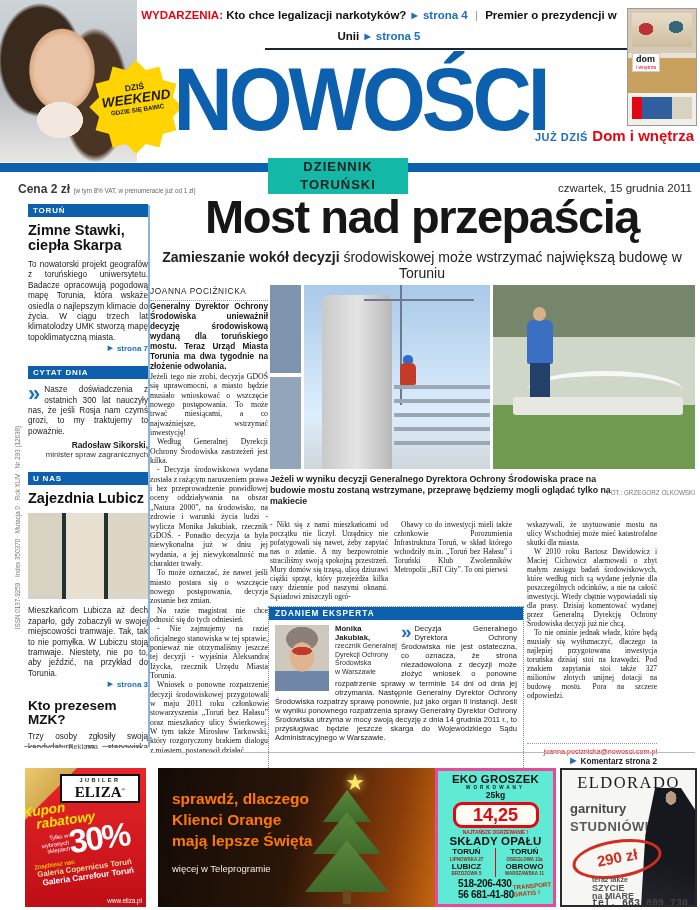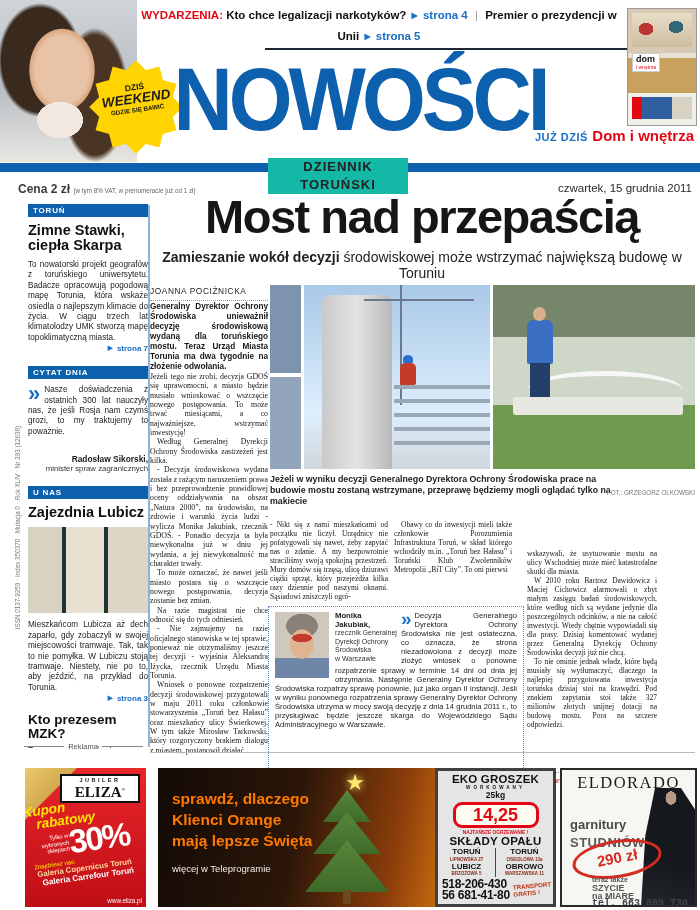--- a/index.html
+++ b/index.html
@@ -63,41 +63,41 @@
   .sidebar{left:28px;top:204px;width:120px;height:544px;overflow:hidden;}
   .shead{background:#0d60ad;color:#fff;font-size:8px;font-weight:800;letter-spacing:.8px;
       padding:2px 5px;margin-bottom:6px;}
   .stitle{font-size:14.5px;font-weight:800;line-height:15px;color:#111;margin:2px 0 7px;}
   .stitle2{font-size:13.5px;font-weight:800;line-height:14px;color:#111;margin:10px 0 5px;}
   .sbody{font-size:8.2px;line-height:10.4px;text-align:justify;color:#222;}
   .plink{display:block;text-align:right;color:#1a6fc4;font-weight:bold;font-size:8px;margin:1px 0 0;}
   .plink .t-arrow{font-size:6.5px;}
   .gap{height:13px;}
   .quote-big{float:left;color:#1a6fc4;font-weight:900;font-size:22px;line-height:18px;margin-right:4px;}
-  .sauthor{text-align:right;font-weight:800;font-size:8.4px;margin-top:17px;}
+  .sauthor{text-align:right;font-weight:800;font-size:8.4px;margin-top:3px;}
   .srole{text-align:right;font-size:7.8px;color:#333;}
   .tramphoto{width:120px;height:86px;margin:2px 0 7px;background:
       linear-gradient(90deg,#d8d2c2 0 34px,#233 34px 38px,#e8e0d0 38px 76px,#233 76px 80px,#ddd5c5 80px),
       linear-gradient(180deg,#9db6cf 0 18px,#e8e0d0 18px 38px,#cc4422 38px 48px,#e8e0d0 48px 62px,#6b5a46 62px);}
   .reklama{left:24px;top:742px;width:118px;display:flex;align-items:center;color:#555;font-size:7.5px;}
   .reklama .ln{flex:1;border-top:1px solid #888;}
   .reklama span{padding:0 4px;}
   .issn{left:-96px;top:524px;width:226px;transform:rotate(-90deg);transform-origin:center;
       font-size:6.3px;color:#777;text-align:center;}
   
   .byline{left:150px;top:286px;width:118px;font-size:8.3px;letter-spacing:.6px;color:#222;
       border-bottom:1px dotted #999;padding-bottom:4px;}
   .col{font-family:"Liberation Serif",serif;font-size:7.8px;line-height:9.35px;text-align:justify;color:#161616;overflow:hidden;}
   .col p{margin:0;}
   .col p.ind{text-indent:7px;}
   .c1{left:150px;top:302px;width:118px;height:468px;}
   .c234{font-size:7.5px;line-height:9px;}
   .c2{left:270px;top:520px;width:118px;height:86px;}
   .c3{left:394px;top:520px;width:118px;height:86px;}
-  .c4{left:527px;top:520px;width:130px;height:250px;margin-top:29px;}
+  .c4{left:527px;top:520px;width:130px;height:250px;}
   .lead{font-family:"Liberation Sans",sans-serif;font-weight:bold;font-size:8.2px;line-height:10px;margin:0 0 6px;}
   .sig{position:absolute;left:0;right:0;bottom:4px;border-top:1px dotted #999;padding-top:3px;text-align:right;}
   .sig .em{color:#e30613;font-family:"Liberation Sans",sans-serif;font-size:7.2px;display:block;}
   .sig .cm{font-family:"Liberation Sans",sans-serif;font-weight:800;font-size:8.2px;color:#222;}
   
   .ph{overflow:hidden;}
   .ph-strip{left:270px;top:285px;width:31px;height:184px;background:
       linear-gradient(180deg,#7e93ad 0 88px,#fff 88px 92px,#93a5ba 92px);}
   .ph-main{left:304px;top:285px;width:186px;height:184px;background:linear-gradient(180deg,#a9c9e8,#ddeefc 70%,#cfd6dd);}
   .ph-main .pylon{position:absolute;left:18px;top:10px;width:70px;height:174px;
@@ -155,45 +155,45 @@
   .ad-orange{left:158px;top:768px;width:281px;height:139px;
       background:linear-gradient(100deg,#140b06 0%,#2b1608 48%,#8a3d0a 82%,#c96a10 100%);}
   .ad-orange .txt{position:absolute;left:14px;top:20px;color:#ff7900;font-size:15.5px;font-weight:600;line-height:21px;}
   .ad-orange .more{color:#f3ede6;font-size:9.5px;font-weight:normal;margin-top:7px;}
   .ad-orange .star{position:absolute;right:74px;top:2px;color:#ffe76b;font-size:22px;text-shadow:0 0 8px #ffe76b;}
   .ad-orange .t1,.ad-orange .t2,.ad-orange .t3{position:absolute;background:linear-gradient(180deg,#57873a,#3f6a2a);}
   .ad-orange .t1{right:68px;top:22px;width:48px;height:32px;clip-path:polygon(50% 0,100% 100%,0 100%);}
   .ad-orange .t2{right:58px;top:44px;width:68px;height:42px;clip-path:polygon(50% 0,100% 100%,0 100%);}
   .ad-orange .t3{right:50px;top:72px;width:84px;height:52px;clip-path:polygon(50% 0,100% 100%,0 100%);}
   .ad-orange .trunk{position:absolute;right:88px;top:122px;width:8px;height:14px;background:#6b4a1e;}
-  .ad-eko{left:435px;top:768px;width:121px;height:139px;background:#e5e5e5;border:3px solid #404040;
+  .ad-eko{left:435px;top:768px;width:121px;height:139px;background:#5eead4;border:3px solid #ec4899;
       box-sizing:border-box;text-align:center;color:#111;}
   .ad-eko .e1{font-size:11.5px;font-weight:900;margin-top:2px;letter-spacing:.2px;}
   .ad-eko .e2{font-size:4.6px;font-weight:800;letter-spacing:3px;}
   .ad-eko .e3{font-size:8.5px;font-weight:900;}
   .ad-eko .pricebox{width:80px;margin:2px auto;border:3px solid #e30613;border-radius:9px;background:#fffdf2;}
   .ad-eko .price{color:#e30613;font-size:18px;font-weight:900;line-height:20px;}
   .ad-eko .e4{color:#e30613;font-size:4.8px;font-weight:800;}
   .ad-eko .e5{font-size:11.5px;font-weight:900;letter-spacing:.2px;}
   .ad-eko .cols{display:flex;margin-top:1px;}
   .ad-eko .cl{flex:1;}
   .ad-eko .cl+.cl{border-left:1px solid #e30613;}
   .ad-eko .city{font-size:8px;font-weight:900;line-height:8.5px;}
   .ad-eko .addr{font-size:4.5px;font-weight:800;color:#8a2a12;line-height:6px;}
-  .ad-eko .phones{text-align:left;padding-left:4px;font-size:12px;font-weight:900;letter-spacing:-.3px;line-height:10.5px;margin-top:2px;}
+  .ad-eko .phones{text-align:left;padding-left:20px;font-size:10px;font-weight:900;letter-spacing:-.3px;line-height:10.5px;margin-top:2px;}
   .ad-eko .transport{position:absolute;right:2px;bottom:8px;transform:rotate(-5deg);color:#c0330f;
       font-size:6.2px;font-weight:800;line-height:7px;text-align:left;}
   .ad-eldo{left:560px;top:768px;width:137px;height:139px;background:#f6f6f3;border:2px solid #2a2a2a;box-sizing:border-box;}
   .ad-eldo .brand{font-family:"Liberation Serif",serif;font-size:16.5px;letter-spacing:1.5px;color:#1a1a1a;
       text-align:center;margin-top:3px;}
   .ad-eldo .man{position:absolute;right:0;top:18px;width:54px;height:119px;
       background:radial-gradient(9px 11px at 30px 10px,#b99a85 0 60%,transparent 62%),
                  linear-gradient(200deg,#15181c 60%,#23272d);
       clip-path:polygon(26% 0,74% 0,100% 18%,100% 100%,0 100%,8% 40%);}
-  .ad-eldo .l1{color:#4a4a4a;font-weight:800;font-size:13px;margin:24px 0 0 8px;}
+  .ad-eldo .l1{color:#4a4a4a;font-weight:800;font-size:13px;margin:8px 0 0 8px;}
   .ad-eldo .l2{color:#5a5a5a;font-weight:800;font-size:13px;letter-spacing:.5px;margin:3px 0 0 8px;}
   .ad-eldo .oval{position:absolute;left:10px;top:70px;width:84px;height:32px;border:3px solid #d42c20;
       border-radius:50%;transform:rotate(-9deg);text-align:center;}
   .ad-eldo .oval b{display:inline-block;color:#d42c20;font-size:15px;transform:rotate(-2deg);line-height:30px;}
   .ad-eldo .ex{position:absolute;left:30px;top:106px;color:#555;font-weight:800;font-size:7px;line-height:8px;}
   .ad-eldo .ex .sz{font-size:9px;}
   .ad-eldo .tel{font-weight:700;font-size:10px;color:#444;font-family:Liberation Mono, monospace;}
 </style>
 </head>
 <body>
@@ -327,20 +327,21 @@
     <p>wskazywali, że usytuowanie mostu na ulicy Wschodniej może mieć katastrofalne skutki dla miasta.</p>
     <p class="ind">W 2010 roku Bartosz Dawidowicz i Maciej Cichowicz alarmowali o zbyt małym zasięgu badań środowiskowych, które według nich są wydane jedynie dla poszczególnych odcinków, a nie na całość inwestycji. Wtedy chętnie wypowiadali się dla prasy. Dzisiaj komentować wydanej przez Generalną Dyrekcję Ochrony Środowiska decyzji już nie chcą.</p>
     <p class="ind">To nie ominie jednak władz, które będą musiały się wytłumaczyć, dlaczego ta najlepiej przygotowana inwestycja toruńska dzisiaj stoi na krawędzi. Pod znakiem zapytania stoi także 327 milionów złotych unijnej dotacji na budowę mostu. Pora na szczere odpowiedzi.</p>
     <div class="sig">
       <span class="em">joanna.pociznicka@nowosci.com.pl</span>
       <span class="cm"><span class="t-arrow">▶</span> <span>Komentarz strona 2</span></span>
     </div>
   </div>
 
   <div class="abs expert">
+    <div class="eh">ZDANIEM EKSPERTA</div>
     <div class="ebody">
       <div class="ephoto"></div>
       <div class="einfo">
         <div class="ename">Monika Jakubiak,</div>
         <div class="erole">rzecznik Generalnej</div>
         <div class="erole">Dyrekcji Ochrony</div>
         <div class="erole">Środowiska</div>
         <div class="erole">w Warszawie</div>
       </div>
       <span class="quote-big">»</span>

